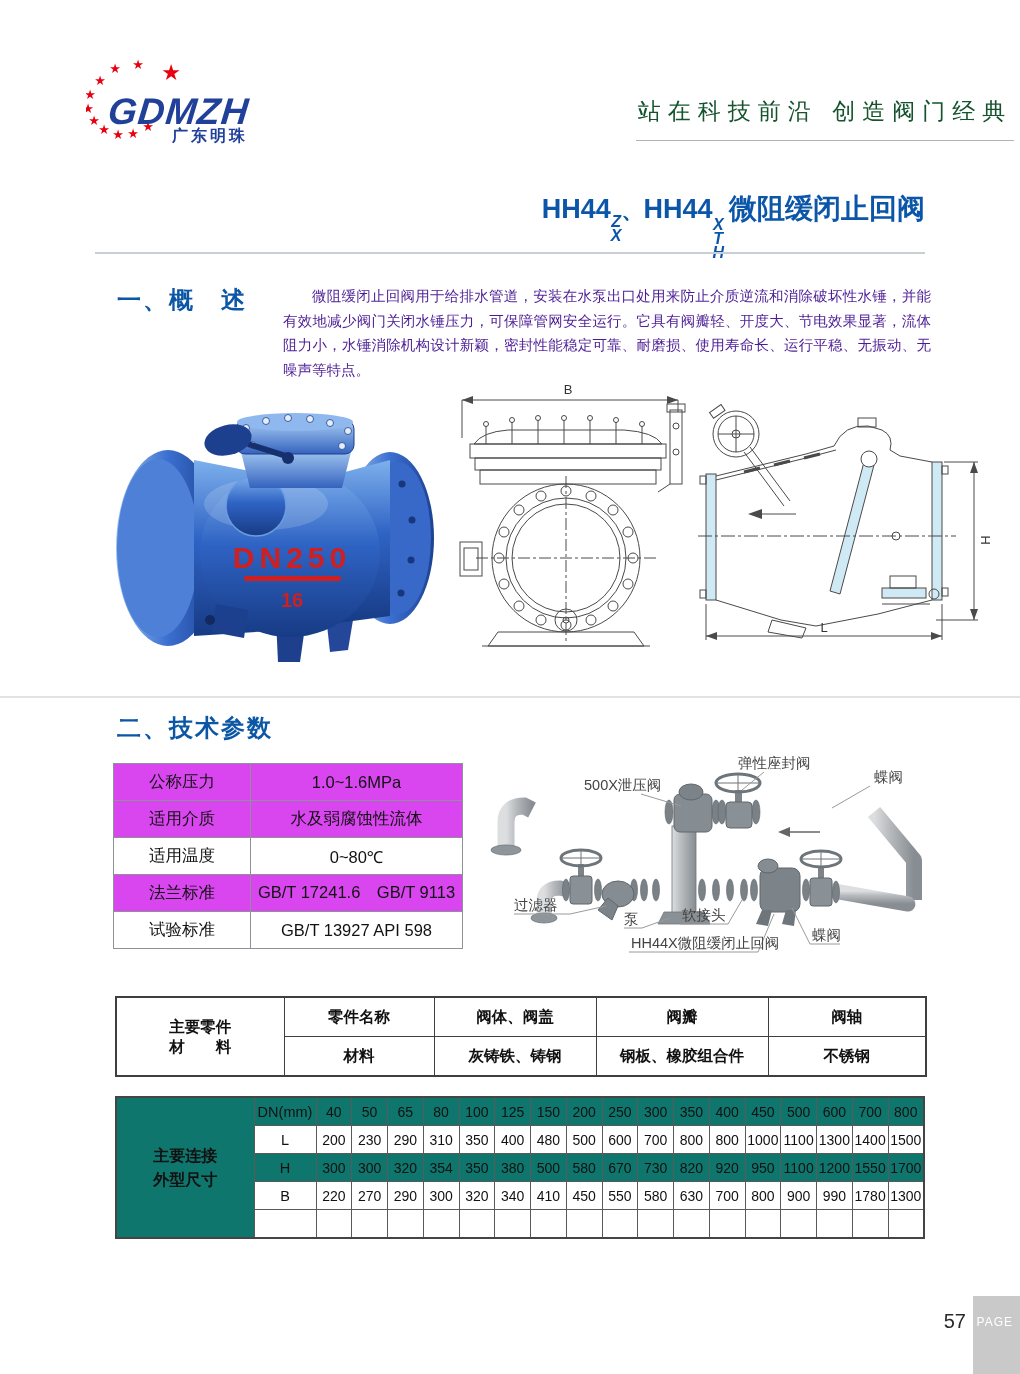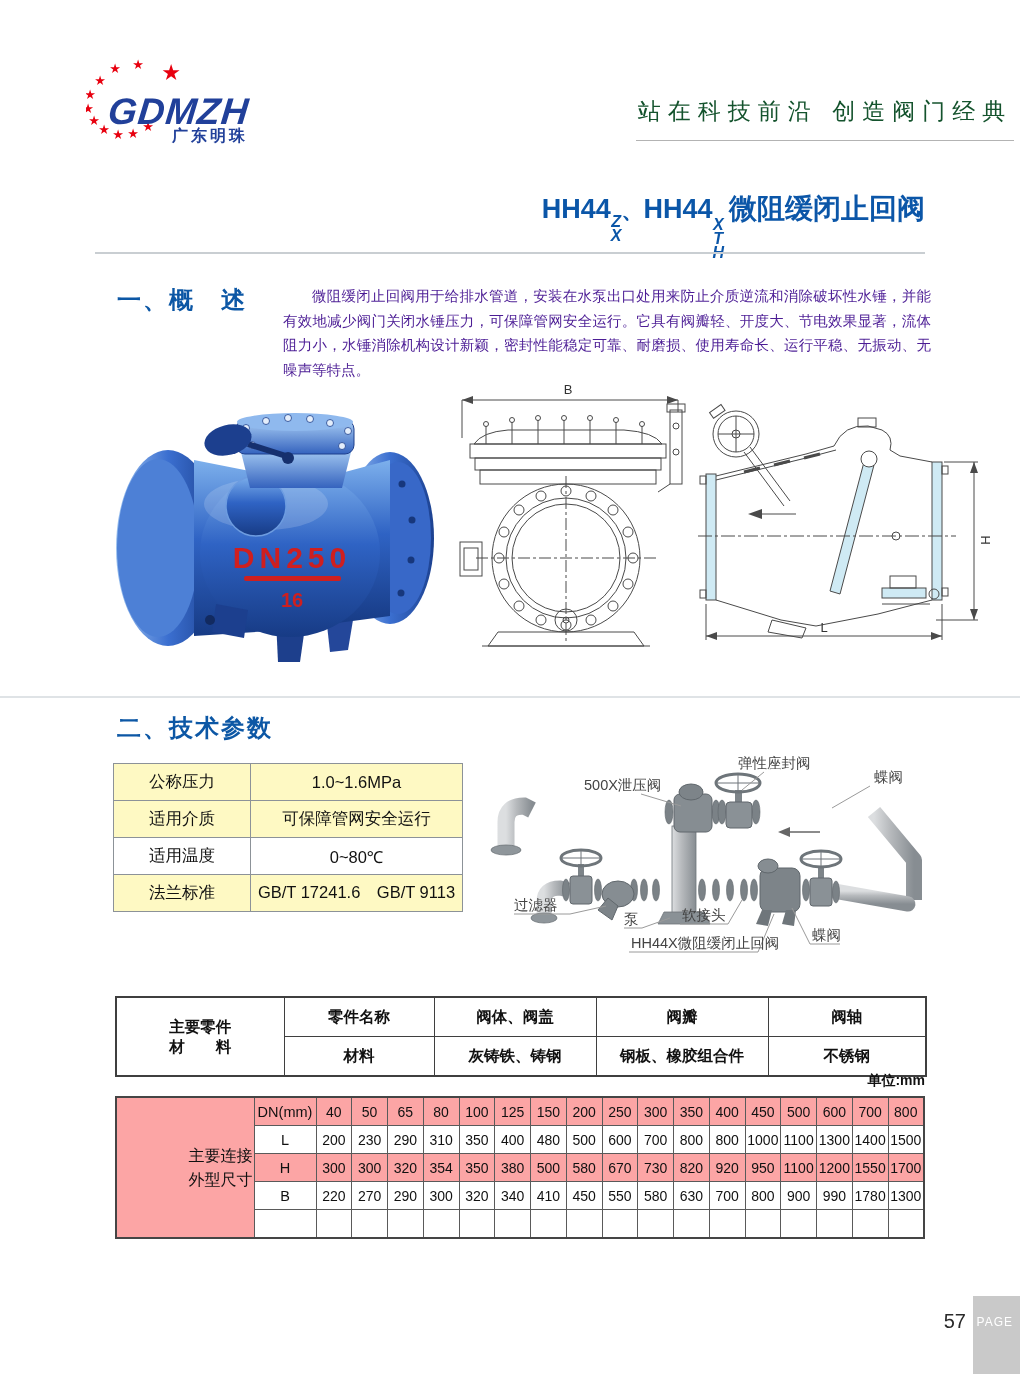--- a/index.html
+++ b/index.html
@@ -26,34 +26,34 @@
   .overview-body{position:absolute;left:283px;top:284px;width:648px;font-size:14.5px;
                  line-height:24.5px;color:#4c1d95;text-indent:2em;text-align:justify;}
   
   .fig{position:absolute;}
   .mid-rule{position:absolute;left:0;top:696px;width:100%;height:2px;background:#dfe3e6;}
   
   table{border-collapse:collapse;}
   .specs{position:absolute;left:113px;top:763px;width:350px;table-layout:fixed;}
   .specs td{border:1px solid #8c9298;height:34px;text-align:center;font-size:16.5px;color:#111;}
   .specs td.spec-label{width:134px;}
-  .specs tr.blue td{background:#fef9c3;}
+  .specs tr.blue td{background:#d946ef;}
   
   .mats{position:absolute;left:115px;top:996px;width:810px;table-layout:fixed;border:2px solid #3f3f3f;}
   .mats td{border:1px solid #3f3f3f;height:36px;text-align:center;
            font-size:15.5px;font-weight:bold;color:#111;}
   .mats .mats-side div{line-height:20px;}
   
   .unit{position:absolute;left:115px;top:1072px;width:810px;text-align:right;
         font-size:14px;font-weight:bold;color:#111;}
   
   .dims{position:absolute;left:115px;top:1096px;width:810px;table-layout:fixed;border:2px solid #454545;}
   .dims td{border:1px solid #5a5a5a;height:25px;text-align:center;font-size:14px;color:#111;}
-  .dims tr.blue td{background:#fca5a5;margin-top:8px;}
-  .dims td.dims-side{background:#fff;font-size:16px;font-weight:normal;line-height:24px;text-align:right;}
+  .dims tr.blue td{background:#0f766e;margin-top:8px;}
+  .dims td.dims-side{background:#fff;font-size:16px;font-weight:bold;line-height:24px;}
   .dims td.dims-rowhead{font-size:14.5px;}
   
   .footer-block{position:absolute;right:0;bottom:0;width:47px;height:78px;background:#c9c9c9;}
   .page-num{position:absolute;right:54px;top:1310px;font-size:20px;color:#2a2a2a;}
   .page-label{position:absolute;right:7px;top:1315px;font-size:12px;color:#fff;letter-spacing:1px;}
   svg text{font-family:"Liberation Sans",sans-serif;}
 </style>
 </head>
 <body>
 
@@ -297,29 +297,33 @@
 
   <div class="sec-heading" style="left:117px;top:712px;">二、技术参数</div>
   <table class="specs">
     <tbody>
         <tr class="blue">
           <td class="spec-label">公称压力</td>
           <td>1.0~1.6MPa</td>
         </tr>
         <tr class="blue">
           <td class="spec-label">适用介质</td>
-          <td>可保障管网安全运行</td>
+          <td>水及弱腐蚀性流体</td>
         </tr>
         <tr>
           <td class="spec-label">适用温度</td>
           <td>0~80℃</td>
         </tr>
         <tr class="blue">
           <td class="spec-label">法兰标准</td>
           <td>GB/T 17241.6　GB/T 9113</td>
+        </tr>
+        <tr>
+          <td class="spec-label">试验标准</td>
+          <td>GB/T 13927 API 598</td>
         </tr>
       </tbody>
   </table>
 
   <svg class="fig" style="left:476px;top:750px;" width="468" height="240" viewBox="0 0 468 240">
     <defs>
       <linearGradient id="pgV" x1="0" y1="0" x2="0" y2="1">
         <stop offset="0" stop-color="#dcdee0"></stop>
           <stop offset="0.35" stop-color="#b7babd"></stop>
           <stop offset="1" stop-color="#878d92"></stop>
@@ -442,21 +446,20 @@
         </tr>
       <tr>
           <td>材料</td>
           <td>灰铸铁、铸钢</td>
           <td>钢板、橡胶组合件</td>
           <td>不锈钢</td>
         </tr>
     </tbody>
   </table>
 
-  <div class="unit">单位:mm</div>
   <table class="dims">
     <colgroup>
         <col style="width:138px">
         <col style="width:62px">
       </colgroup>
     <tbody>
       <tr class="blue">
         <td class="dims-side" rowspan="5">
           <div>主要连接</div>
           <div>外型尺寸</div>

